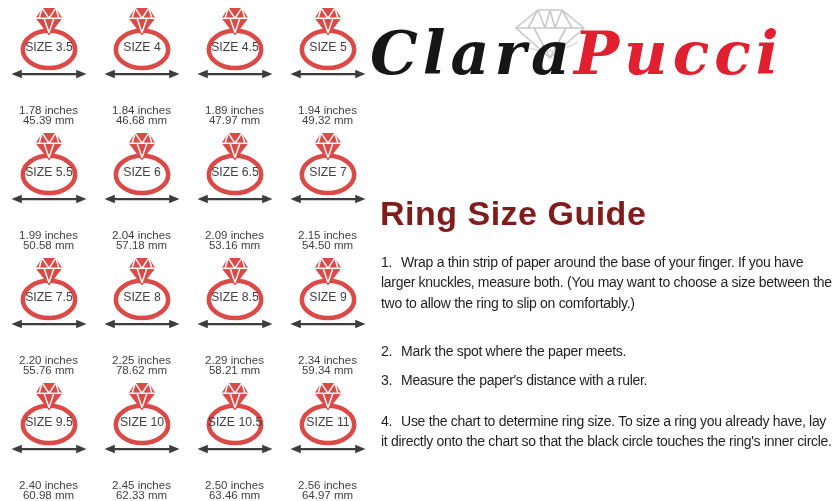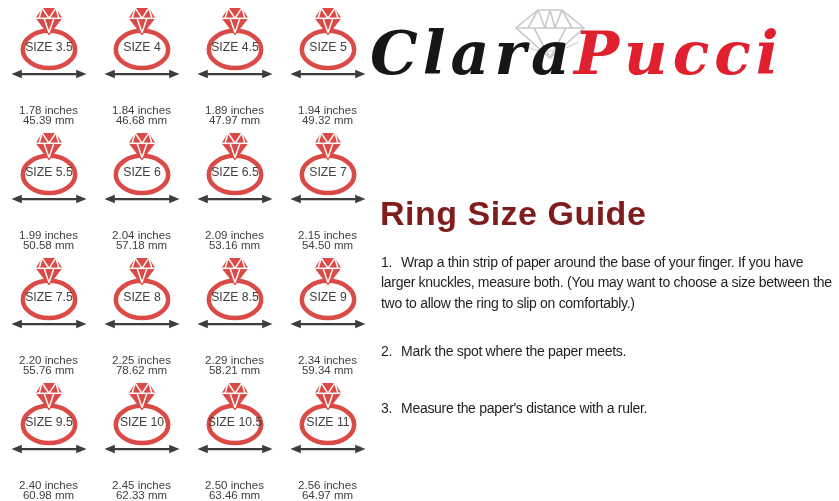--- a/index.html
+++ b/index.html
@@ -53,21 +53,21 @@
     position:absolute; left:380px; top:194px;
     font-size:34px; font-weight:bold; color:#7f1d1d;
     letter-spacing:0.5px; white-space:nowrap;
   }
   .steps {
     position:absolute; left:381px; top:252px; width:452px;
     font-size:14px; line-height:20.4px; color:#1f1f1f;
     letter-spacing:-0.3px;
   }
   .step { margin-bottom:28px; }
-  .step:nth-child(2){ margin-bottom:36px; }
+  .step:nth-child(2){ margin-bottom:8px; }
   .step:nth-child(3){ margin-bottom:21px; }
   .step:last-child  { margin-bottom:0; }
   .step .num { margin-right:9px; }
 </style>
 </head>
 <body>
 
 <div class="ring-grid">
     <div class="ring-cell">
       <svg class="ring-svg" width="93" height="82" viewBox="0 0 93 82">
@@ -456,13 +456,14 @@
   <span class="logo-word first">Clara</span>
   <span class="logo-word second">Pucci</span>
 </div>
 
 <div class="guide-title">Ring Size Guide</div>
 
 <div class="steps">
   <p class="step"><span class="num">1.</span><span>Wrap a thin strip of paper around the base of your finger. If you have larger knuckles, measure both. (You may want to choose a size between the two to allow the ring to slip on comfortably.)</span></p>
   <p class="step"><span class="num">2.</span><span>Mark the spot where the paper meets.</span></p>
   <p class="step"><span class="num">3.</span><span>Measure the paper's distance with a ruler.</span></p>
+  <p class="step"><span class="num">4.</span><span>Use the chart to determine ring size. To size a ring you already have, lay it directly onto the chart so that the black circle touches the ring's inner circle.</span></p>
 </div>
 
 </body></html>

